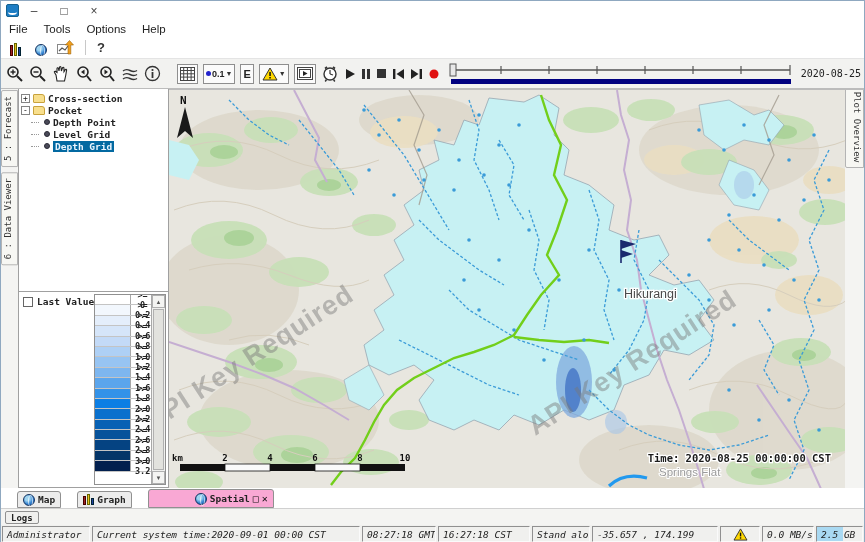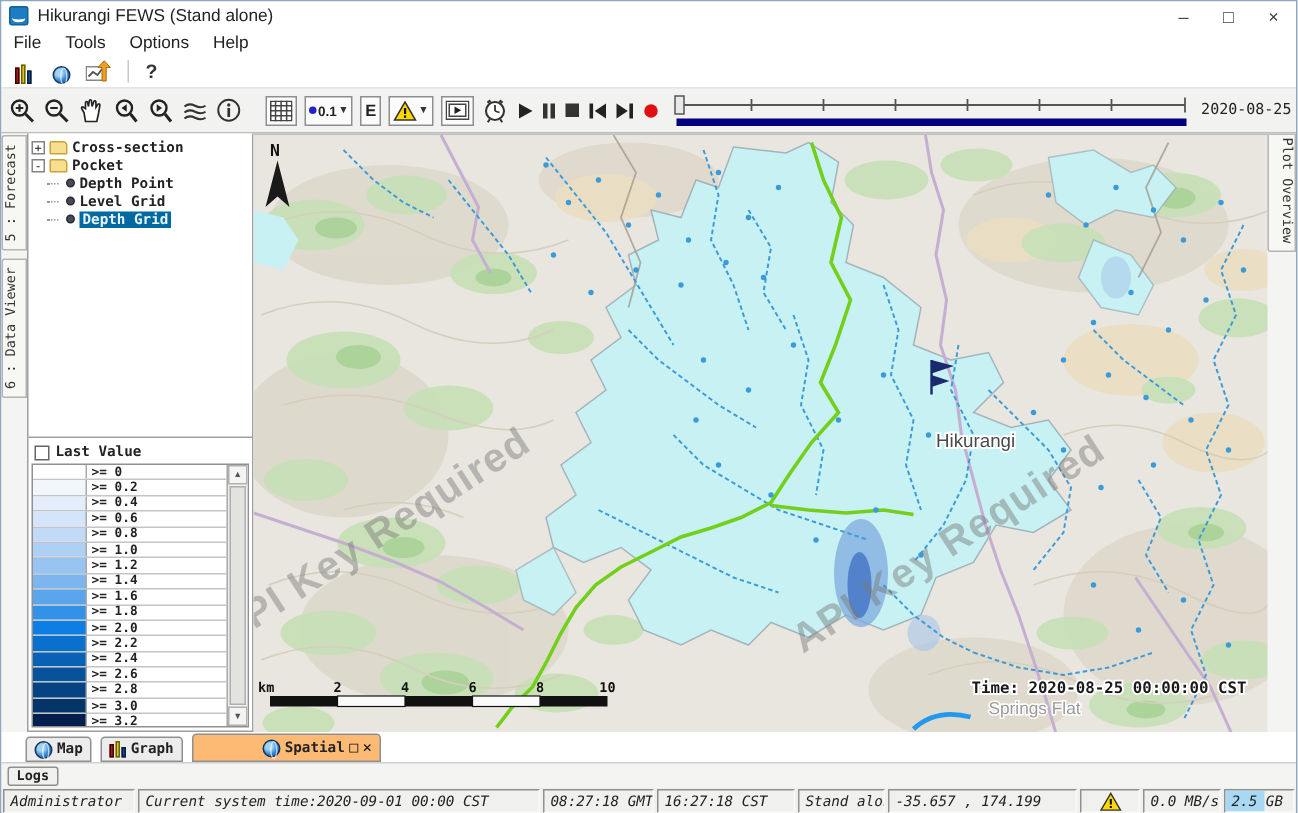--- a/index.html
+++ b/index.html
@@ -62,45 +62,45 @@
   .tree-pane { height:203px; border-bottom:1px solid #a0a0a0; padding:3px 2px; overflow:hidden;
                font-family:"DejaVu Sans Mono",monospace; font-size:9.5px; font-weight:bold; color:#222; }
   .tree-row { height:12px; display:flex; align-items:center; gap:3px; white-space:nowrap; }
   .expander { width:9px; height:9px; border:1px solid #848484; background:#fff; font-size:8px;
               line-height:7px; text-align:center; font-weight:normal; flex:0 0 auto; }
   .folder { width:12px; height:9px; background:#f8df8d; border:1px solid #c8a23c; border-radius:1px 3px 1px 1px; flex:0 0 auto; }
   .bullet { width:6px; height:6px; border-radius:50%; background:#4a4a58; border:1px solid #2a2a36; flex:0 0 auto; margin-left:2px; }
   .t-dots { width:8px; border-top:1px dotted #999; flex:0 0 auto; }
   .sel { background:#0369a1; color:#eaf5ff; padding:0 2px; }
 
-  .legend-pane { flex:1; display:flex; flex-direction:column; padding:2px; overflow:hidden;text-align:center; }
+  .legend-pane { flex:1; display:flex; flex-direction:row; padding:2px; overflow:hidden;text-align:center; }
   .lv-row { height:15px; display:flex; align-items:center; gap:4px;
             font-family:"DejaVu Sans Mono",monospace; font-size:9.5px; font-weight:bold; }
   .checkbox { width:10px; height:10px; border:1px solid #666; background:#fff; margin-left:2px; }
   .legend-table { flex:1; border:1px solid #909090; display:flex; overflow:hidden; }
   .legend-rows { flex:1; overflow:hidden; }
   .lg-row { height:10.4px; display:flex; border-bottom:1px solid #c4c4c4; }
   .lg-swatch { width:36px; border-right:1px solid #a8a8a8; }
   .lg-label { flex:1; font-family:"DejaVu Sans Mono",monospace; font-size:8.5px; font-weight:bold;
               padding-left:3px; display:flex; align-items:center; color:#222; }
   .legend-sb { width:14px; background:#f0f0ee; border-left:1px solid #a8a8a8; display:flex;
                flex-direction:column; }
   .sb-btn { height:13px; border:1px solid #b0b0b0; background:#f4f4f2; font-size:6px; color:#555;
             display:flex; align-items:center; justify-content:center; }
   .sb-thumb { margin:1px; height:68%; background:#e2e2de; border:1px solid #b0b0b0; }
 
   .map-area { flex:1; position:relative; border-top:1px solid #bcbcbc; overflow:hidden; background:#e8e6df; }
 
   
   .bottomtabs { position:absolute; left:0; top:487px; width:100%; height:20px; background:#fff;
-                display:flex; align-items:flex-end; gap:6px; padding-left:16px; }
+                display:flex; align-items:flex-end; gap:16px; padding-left:16px; }
   .btab { height:17px; display:flex; align-items:center; gap:3px; padding:0 5px;
           font-family:"DejaVu Sans Mono",monospace; font-size:9.5px; font-weight:bold;
           background:#ececec; border:1px solid #909090; border-radius:3px 3px 0 0; }
-  .btab.active { height:19px; background:#fdba74;padding-left:46px; }
+  .btab.active { height:19px; background:#f9a8d4;padding-left:46px; }
   .globe-ic { width:12px; height:12px; border-radius:50%;
               background:radial-gradient(circle at 35% 35%, #9fd4f0 0 25%, #2e7fd0 60%, #1a4f9a 100%);
               border:1px solid #14335f; position:relative; flex:0 0 auto; }
   .globe-ic:before { content:""; position:absolute; left:4px; top:0; width:3px; height:10px;
               border:1px solid rgba(255,255,255,.65); border-radius:50%; }
   .tab-glyph { font-size:10px; font-weight:bold; color:#111; }
   .logsrow { position:absolute; left:0; top:507px; width:100%; height:18px; background:#f4f4f2;
              border-top:1px solid #d0d0d0; display:flex; align-items:center; padding-left:4px; }
   .logs-btn { height:13px; padding:0 5px; font-family:"DejaVu Sans Mono",monospace; font-size:9px;
               font-weight:bold; background:#f0f0ee; border:1px solid #909090; border-radius:2px;
@@ -114,21 +114,20 @@
   .mem-fill { position:absolute; left:0; top:0; bottom:0; width:58%; background:#a9d9f2; }
   .mem-txt { position:relative; }
 </style>
 </head>
 <body>
 
 <div id="app">
 
   <div class="titlebar">
     <div class="fews-logo"></div>
-    <div class="win-title">Hikurangi FEWS  (Stand alone)</div>
     <div class="win-btn">–</div>
     <div class="win-btn">□</div>
     <div class="win-btn">×</div>
   </div>
 
   <div class="menubar">
     <div class="menu-item">File</div>
     <div class="menu-item">Tools</div>
     <div class="menu-item">Options</div>
     <div class="menu-item">Help</div>

